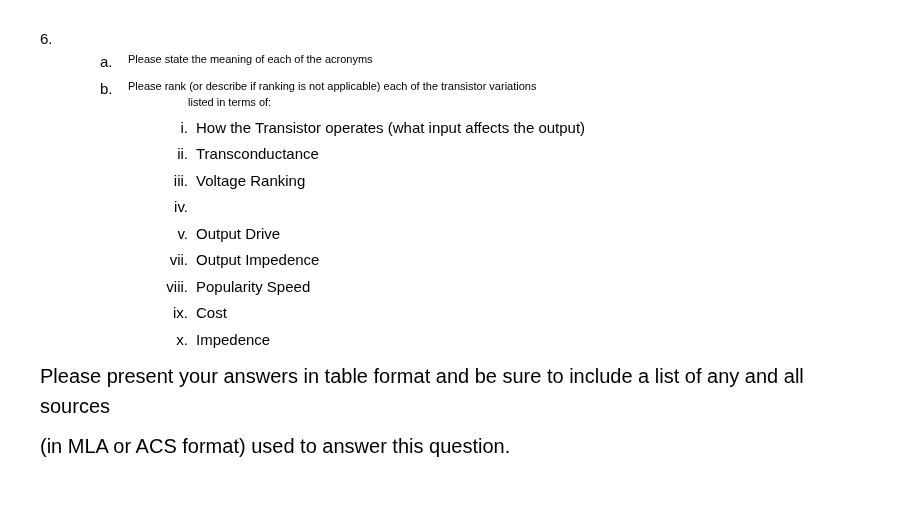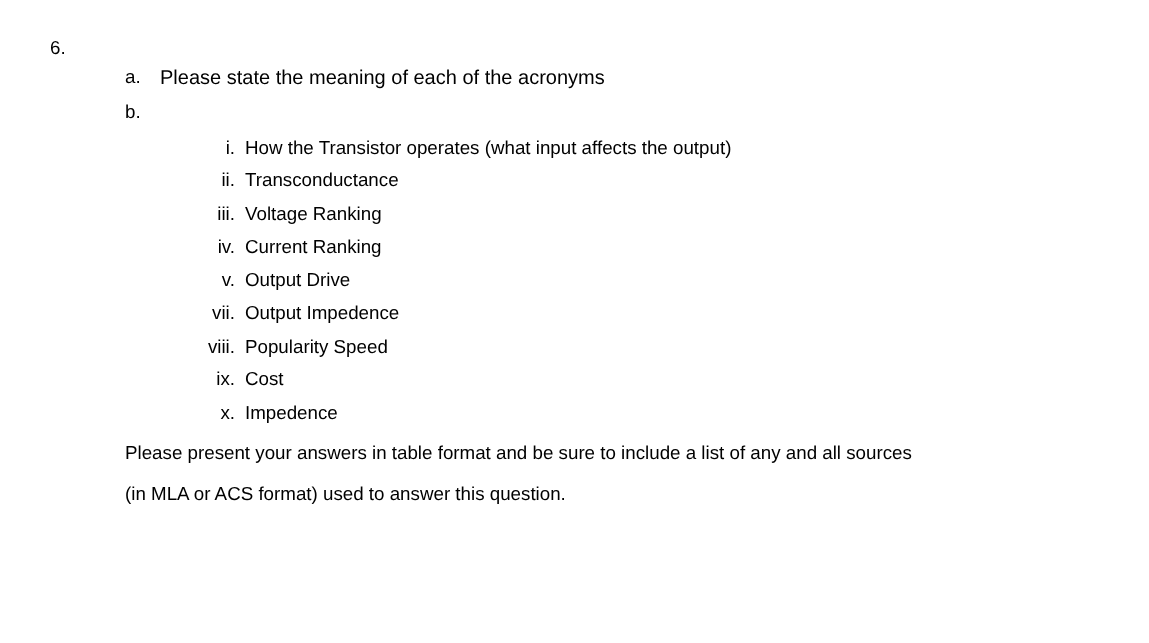--- a/index.html
+++ b/index.html
@@ -53,21 +53,21 @@
       align-items: flex-start;
     }
 
     .sub-label {
       min-width: 20px;
       font-size: 15px;
       line-height: 1.5;
     }
 
     .sub-text {
-      font-size: 16px;
+      font-size: 11px;
       line-height: 1.5;
     }
 
     .sub-sub-items {
       margin-left: 56px;
       display: flex;
       flex-direction: column;
       gap: 4px;
       margin-top: 2px;
     }
@@ -85,22 +85,21 @@
       text-align: right;
     }
 
     .sub-sub-text {
       font-size: 15px;
       line-height: 1.5;
       text-align: right;
     }
 
     .footer-text {
-      margin-left: 60px;
-      font-size: 15px;
+      font-size: 20px;
       line-height: 1.5;
       margin-top: 6px;
     }
 
     .indent-line {
       margin-left: 60px;
     }
   </style>
 </head>
 <body>
@@ -113,20 +112,24 @@
 
   <div class="sub-items">
 
     <div class="sub-item">
       <span class="sub-label">a.</span>
       <span class="sub-text">Please state the meaning of each of the acronyms</span>
     </div>
 
     <div class="sub-item">
       <span class="sub-label">b.</span>
+      <div>
+        <div class="sub-text">Please rank (or describe if ranking is not applicable) each of the transistor variations</div>
+        <div class="sub-text indent-line">listed in terms of:</div>
+      </div>
     </div>
 
     <div class="sub-sub-items">
 
       <div class="sub-sub-item">
         <span class="sub-sub-label">i.</span>
         <span class="sub-sub-text">How the Transistor operates (what input affects the output)</span>
       </div>
 
       <div class="sub-sub-item">
@@ -134,21 +137,20 @@
         <span class="sub-sub-text">Transconductance</span>
       </div>
 
       <div class="sub-sub-item">
         <span class="sub-sub-label">iii.</span>
         <span class="sub-sub-text">Voltage Ranking</span>
       </div>
 
       <div class="sub-sub-item">
         <span class="sub-sub-label">iv.</span>
-        <span class="sub-sub-text">Current Ranking</span>
       </div>
 
       <div class="sub-sub-item">
         <span class="sub-sub-label">v.</span>
         <span class="sub-sub-text">Output Drive</span>
       </div>
 
 
       <div class="sub-sub-item">
         <span class="sub-sub-label">vii.</span>

